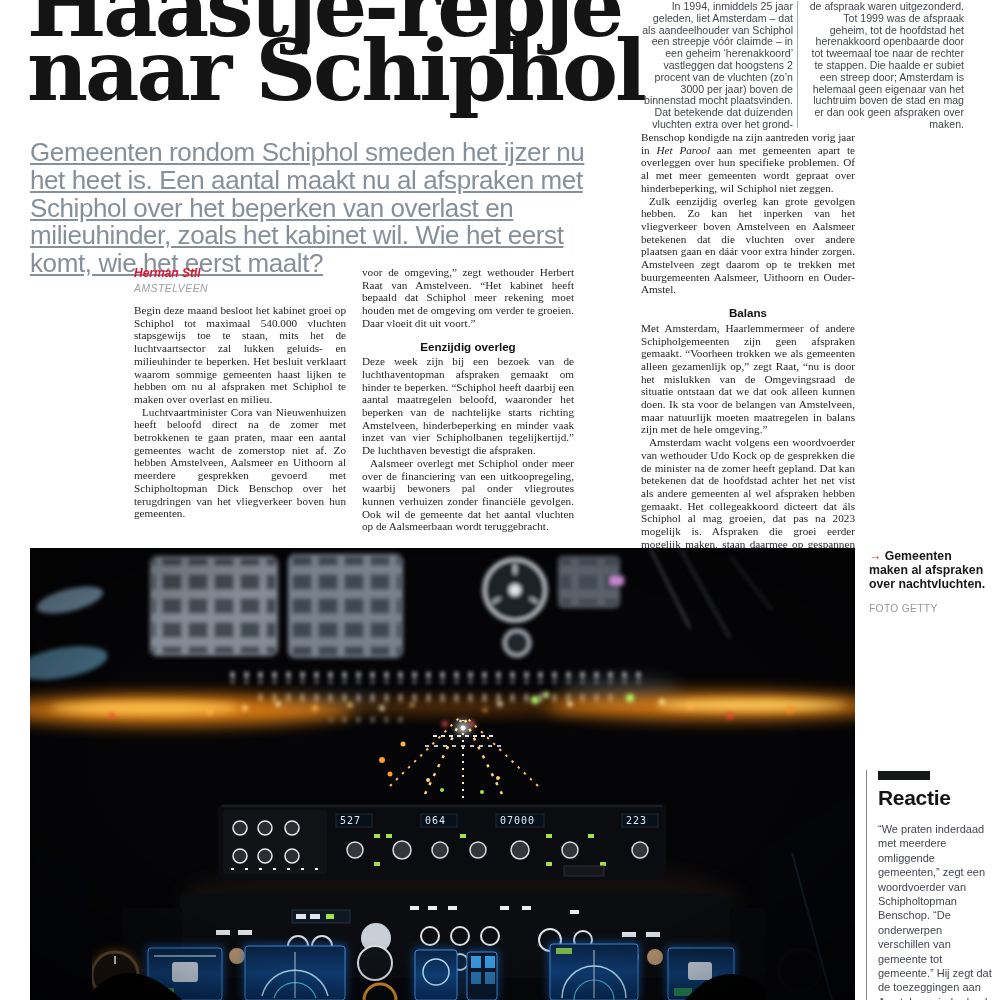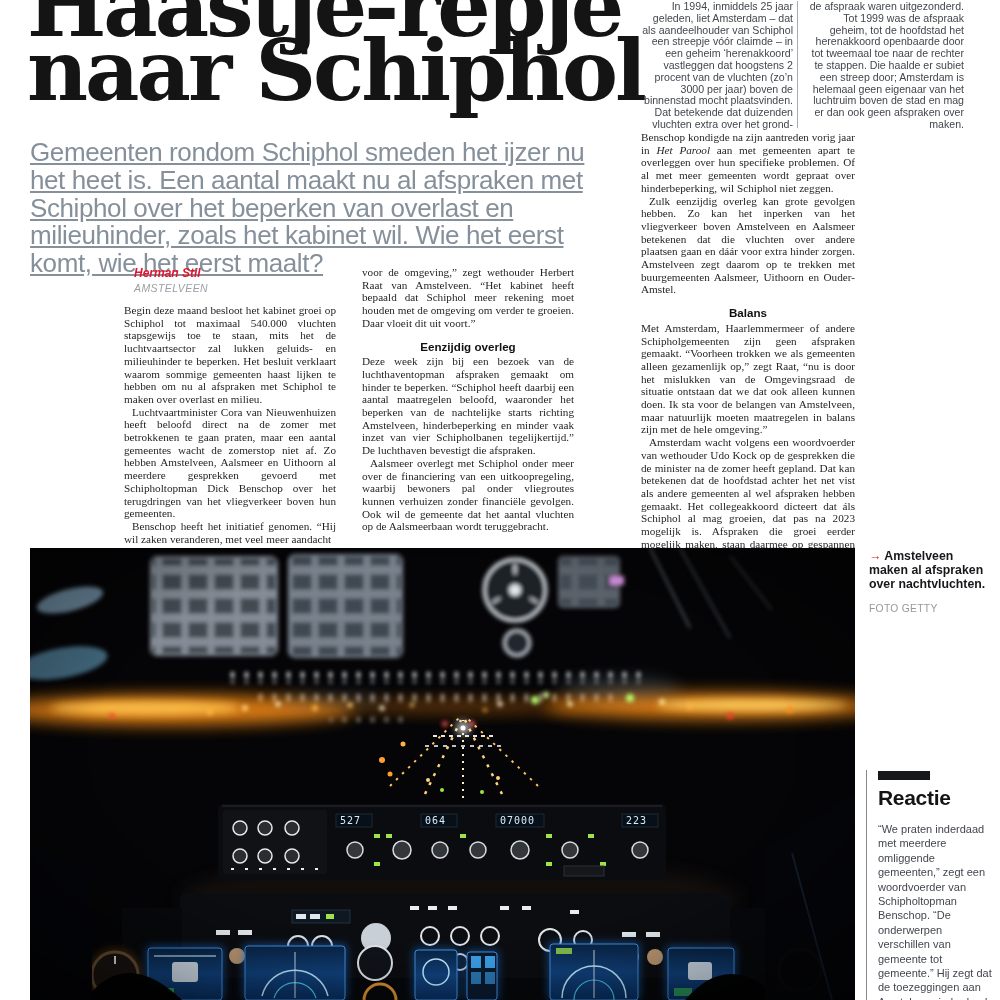--- a/index.html
+++ b/index.html
@@ -52,24 +52,23 @@
     <div>naar Schiphol</div>
   </div>
 
   <div class="standfirst">Gemeenten rondom Schiphol smeden het ijzer nu het heet is. Een aantal maakt nu al afspraken met Schiphol over het beperken van overlast en milieuhinder, zoals het kabinet wil. Wie het eerst komt, wie het eerst maalt?</div>
 
   <div class="byline">
     <div class="author">Herman Stil</div>
     <div class="loc">AMSTELVEEN</div>
   </div>
 
-  <div class="col" style="left:124px;top:304px;width:212px;">
+  <div class="col" style="left:134px;top:304px;width:212px;">
     <p>Begin deze maand besloot het kabinet groei op Schiphol tot maximaal 540.000 vluchten stapsgewijs toe te staan, mits het de luchtvaartsector zal lukken geluids- en milieuhinder te beperken. Het besluit verklaart waarom sommige gemeenten haast lijken te hebben om nu al afspraken met Schiphol te maken over overlast en milieu.</p>
     <p class="ind">Luchtvaartminister Cora van Nieuwenhuizen heeft beloofd direct na de zomer met betrokkenen te gaan praten, maar een aantal gemeentes wacht de zomerstop niet af. Zo hebben Amstelveen, Aalsmeer en Uithoorn al meerdere gesprekken gevoerd met Schipholtopman Dick Benschop over het terugdringen van het vliegverkeer boven hun gemeenten.</p>
-    <p class="ind">Benschop heeft het initiatief genomen. “Hij wil zaken veranderen, met veel meer aandacht</p>
   </div>
 
   <div class="col" style="left:362px;top:266px;width:212px;">
     <p>voor de omgeving,” zegt wethouder Herbert Raat van Amstelveen. “Het kabinet heeft bepaald dat Schiphol meer rekening moet houden met de omgeving om verder te groeien. Daar vloeit dit uit voort.”</p>
     <div class="subhead">Eenzijdig overleg</div>
     <p>Deze week zijn bij een bezoek van de luchthaventopman afspraken gemaakt om hinder te beperken. “Schiphol heeft daarbij een aantal maatregelen beloofd, waaronder het beperken van de nachtelijke starts richting Amstelveen, hinderbeperking en minder vaak inzet van vier Schipholbanen tegelijkertijd.” De luchthaven bevestigt die afspraken.</p>
     <p class="ind">Aalsmeer overlegt met Schiphol onder meer over de financiering van een uitkoopregeling, waarbij bewoners pal onder vliegroutes kunnen verhuizen zonder financiële gevolgen. Ook wil de gemeente dat het aantal vluchten op de Aalsmeerbaan wordt teruggebracht.</p>
   </div>
 
   <div class="sidebox" style="left:641px;top:1px;width:152px;">In 1994, inmiddels 25 jaar geleden, liet Amsterdam – dat als aandeelhouder van Schiphol een streepje vóór claimde – in een geheim ‘herenakkoord’ vastleggen dat hoogstens 2 procent van de vluchten (zo’n 3000 per jaar) boven de binnenstad mocht plaatsvinden. Dat betekende dat duizenden vluchten extra over het grond-</div>
@@ -334,21 +333,21 @@
         <line x1="762" y1="305" x2="802" y2="452" stroke="#1b2c42" stroke-width="2" opacity="0.6"></line>
         <polygon points="0,295 62,330 62,452 0,452" fill="#04050a" opacity="0.95"></polygon>
       </g>
 
       <rect x="0" y="0" width="825" height="452" fill="url(#vig)"></rect>
     </svg>
   </div>
 
   <div class="caption">
     <span class="arrow">→</span>
-    <span>Amstelveen maken al afspraken over nachtvluchten.</span>
+    <span>Gemeenten maken al afspraken over nachtvluchten.</span>
     <div class="credit">FOTO GETTY</div>
   </div>
 
   <div class="react-rule"></div>
   <div class="react">
     <div class="bar"></div>
     <div class="title">Reactie</div>
     <div class="body">“We praten inderdaad met meerdere omliggende gemeenten,” zegt een woordvoerder van Schipholtopman Benschop. “De onderwerpen verschillen van gemeente tot gemeente.” Hij zegt dat de toezeggingen aan Amstelveen inderdaad zijn gedaan. “Maar een beperking van de nachtvluchten vanaf de Kaagbaan heeft ook betrekking op</div>
   </div>
 

